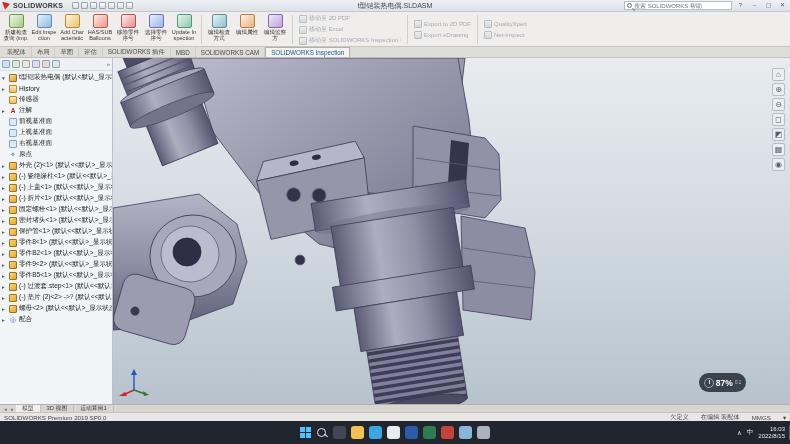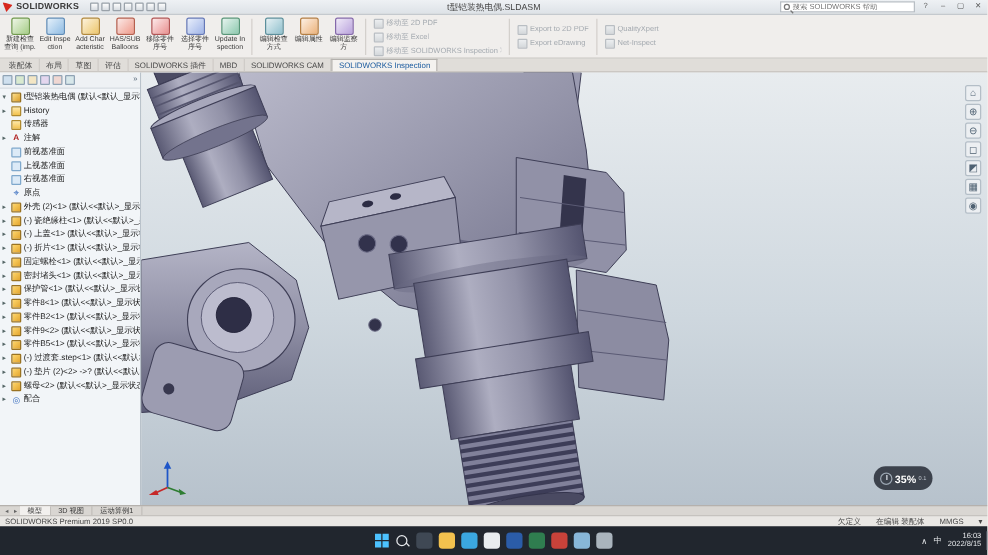--- a/index.html
+++ b/index.html
@@ -488,21 +488,21 @@
         <line x1="15" y1="22" x2="15" y2="4" stroke="#1f56c8" stroke-width="1.4"></line>
         <polygon points="15,1 12,7 18,7" fill="#1f56c8"></polygon>
         <line x1="15" y1="22" x2="4" y2="27" stroke="#c62828" stroke-width="1.4"></line>
         <polygon points="0,28 6,24 8,28" fill="#c62828"></polygon>
         <line x1="15" y1="22" x2="26" y2="26" stroke="#2e7d32" stroke-width="1.4"></line>
         <polygon points="30,27 24,23 25,28" fill="#2e7d32"></polygon>
       </svg>
 
       <div class="speed-pill">
         <span class="gauge"></span>
-        <span class="speed-val">35%</span>
+        <span class="speed-val">87%</span>
         <span class="speed-sub">0.1</span>
       </div>
     </div>
   </div>
 
   <div class="bottom-tabs">
     <span class="bt-arrow">◂</span>
     <span class="bt-arrow">▸</span>
     <div class="btab active">模型</div>
       <div class="btab">3D 视图</div>

